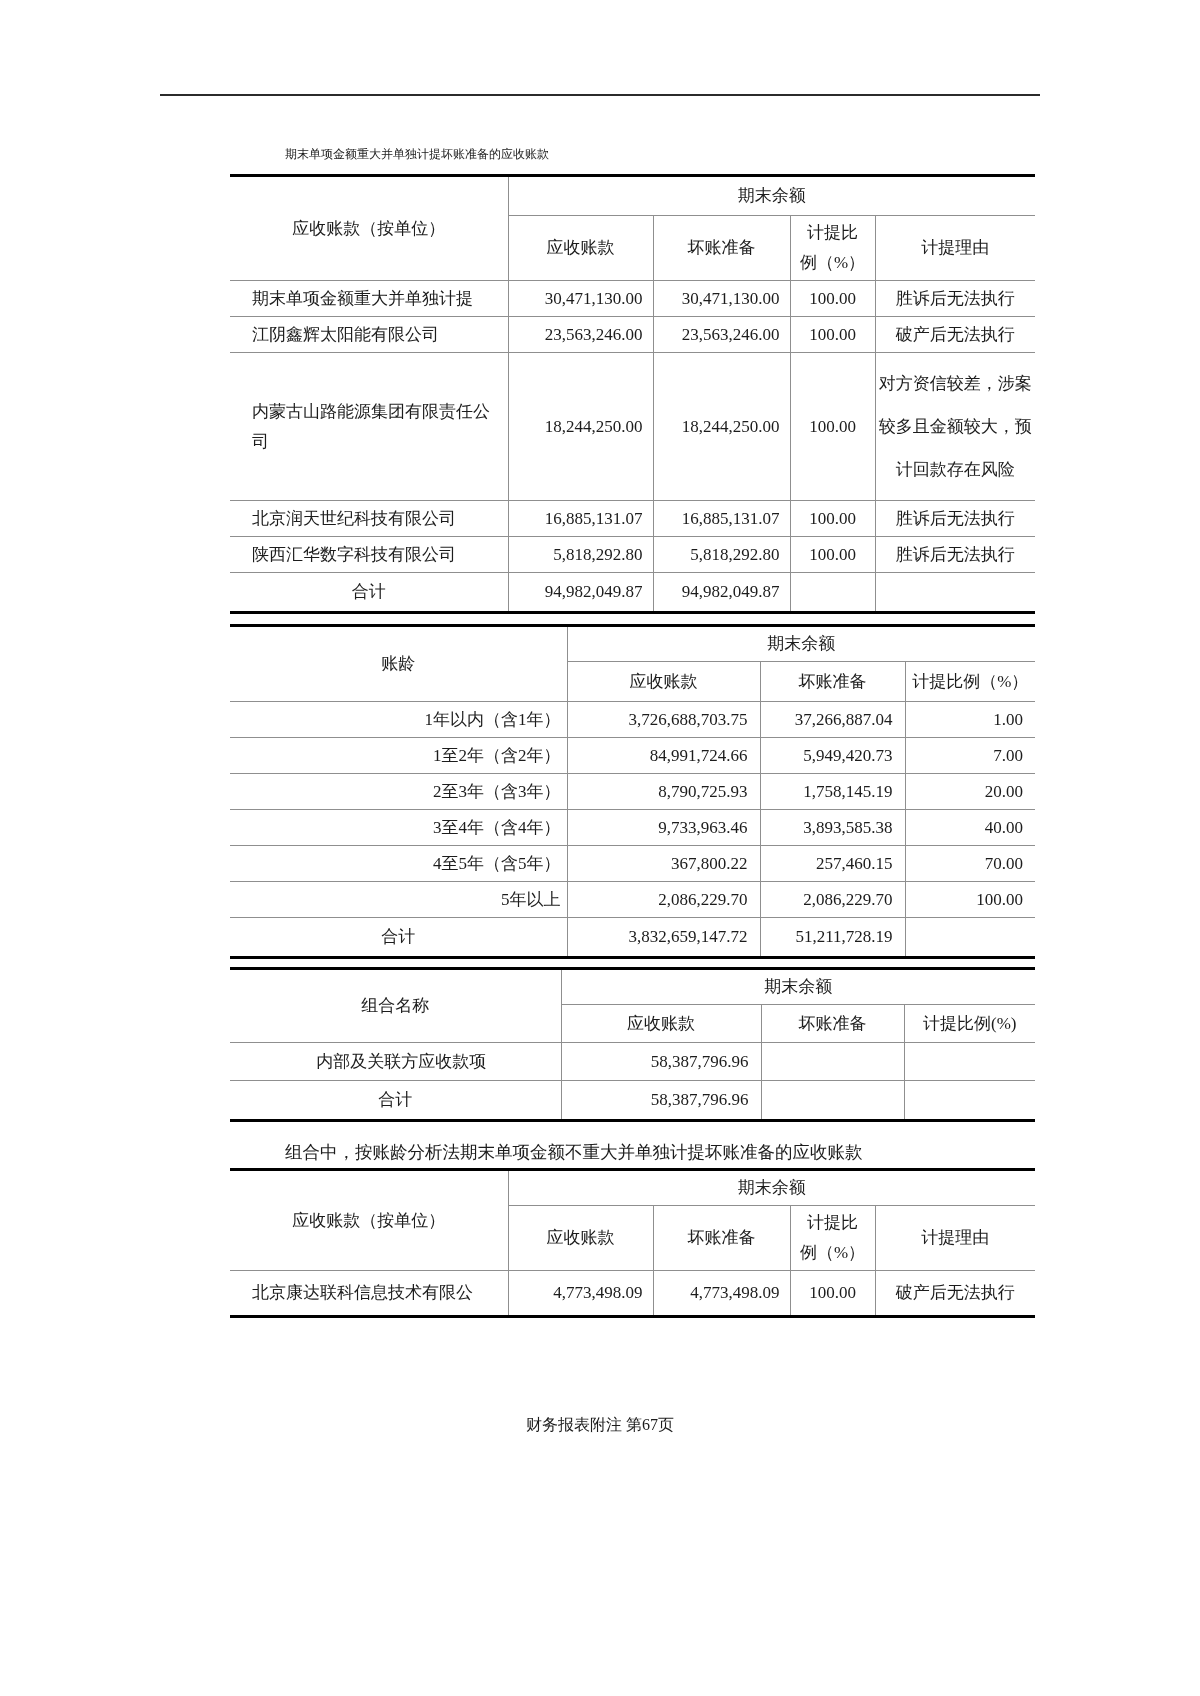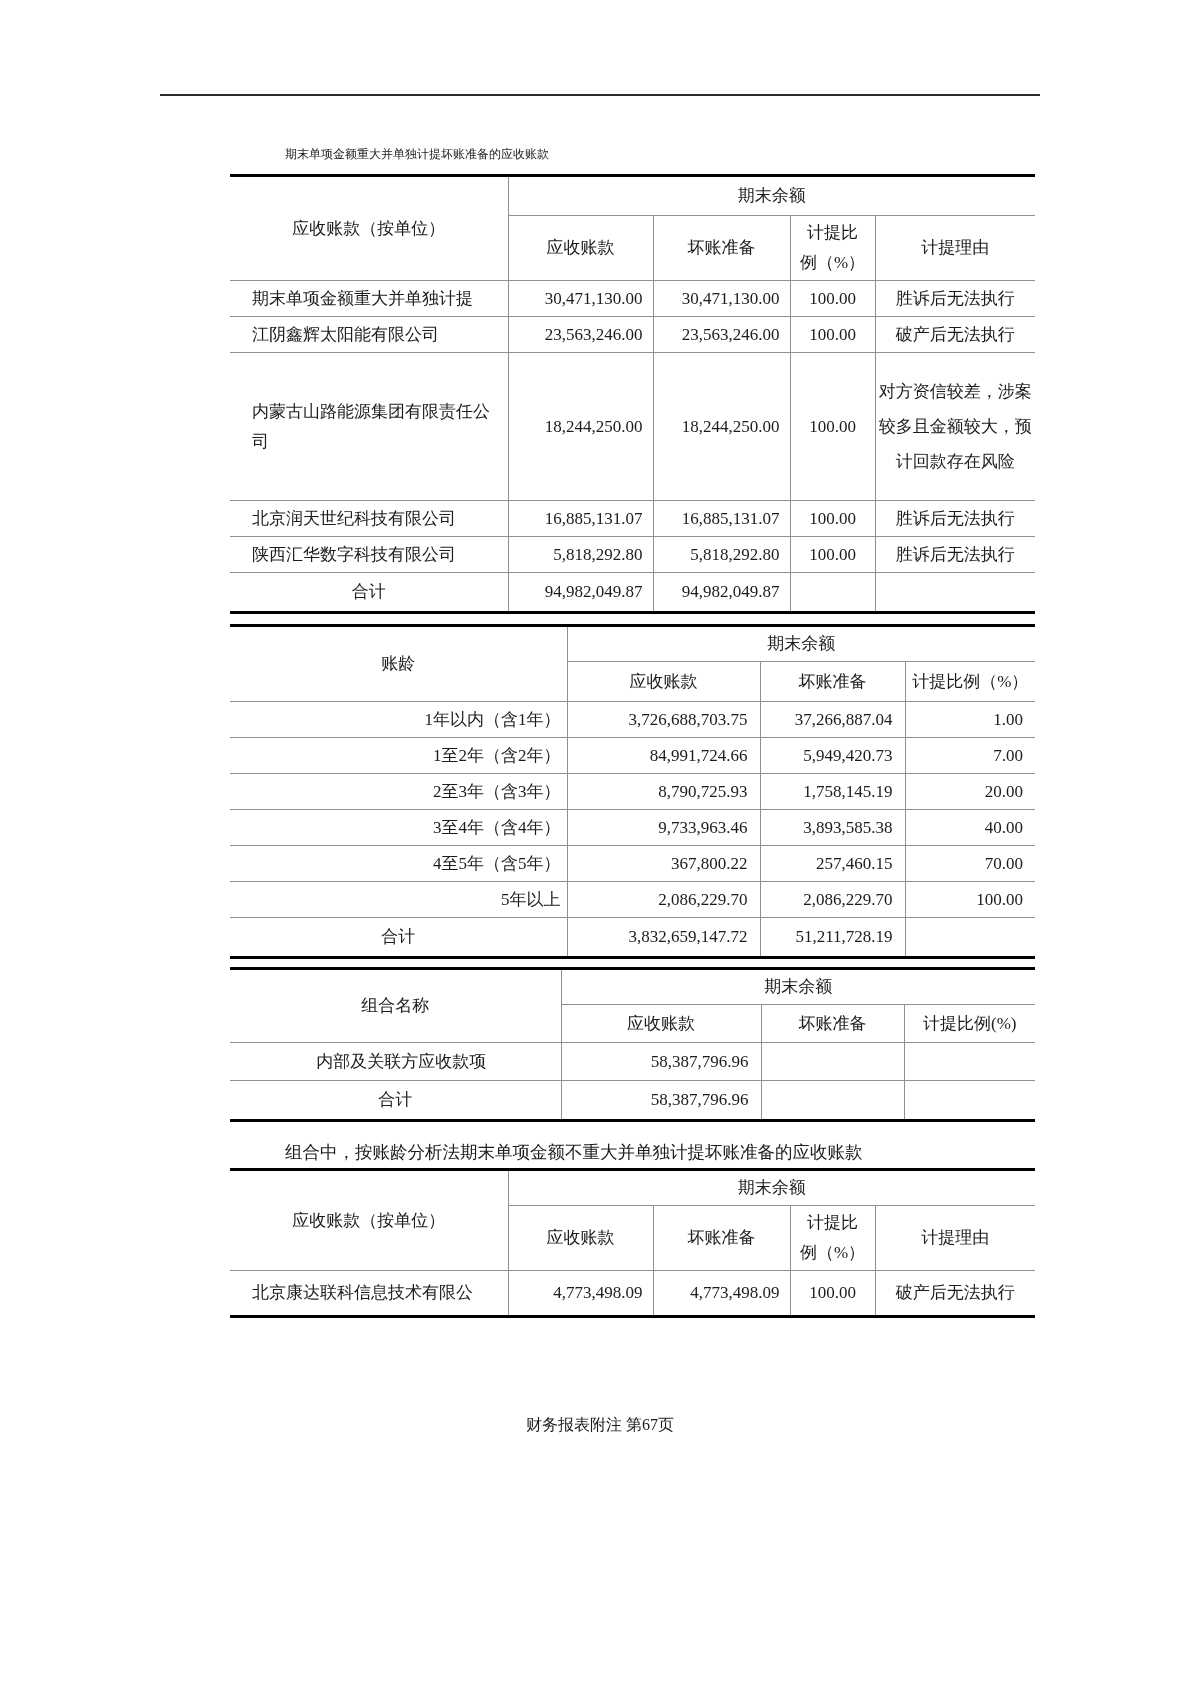--- a/index.html
+++ b/index.html
@@ -48,21 +48,21 @@
   .t2 col:nth-child(1){width:337px} .t2 col:nth-child(2){width:193px}
   .t2 col:nth-child(3){width:145px} .t2 col:nth-child(4){width:130px}
   .t3 col:nth-child(1){width:331px} .t3 col:nth-child(2){width:200px}
   .t3 col:nth-child(3){width:143px} .t3 col:nth-child(4){width:131px}
 
   
   .t1 thead tr:nth-child(1) th{height:40px}
   .t1 thead tr:nth-child(2) th{height:64px}
   .t1 tbody td{height:36px}
   .t1 tbody tr:nth-child(3) td{height:148px}
-  .t1 tbody tr:nth-child(3) td:nth-child(5){line-height:35px;padding:6px 2px}
+  .t1 tbody tr:nth-child(3) td:nth-child(5){line-height:43px;padding:6px 2px}
   .t1 tfoot td{height:40px}
   .t2 thead tr:nth-child(1) th{height:36px}
   .t2 thead tr:nth-child(2) th{height:40px}
   .t2 tbody td{height:36px}
   .t2 tfoot td{height:40px}
   .t3 thead tr:nth-child(1) th{height:36px}
   .t3 thead tr:nth-child(2) th{height:38px}
   .t3 tbody td{height:38px}
   .t3 tfoot td{height:40px}
   .t4 thead tr:nth-child(1) th{height:36px}

